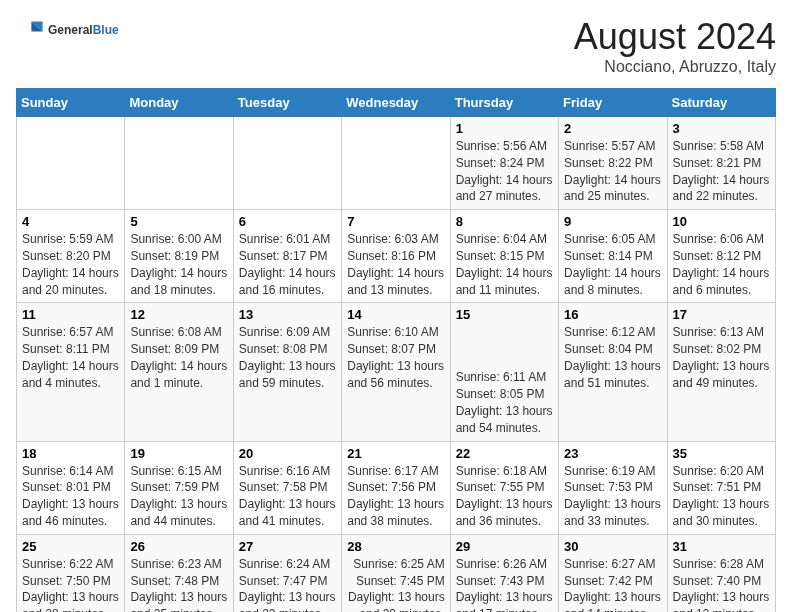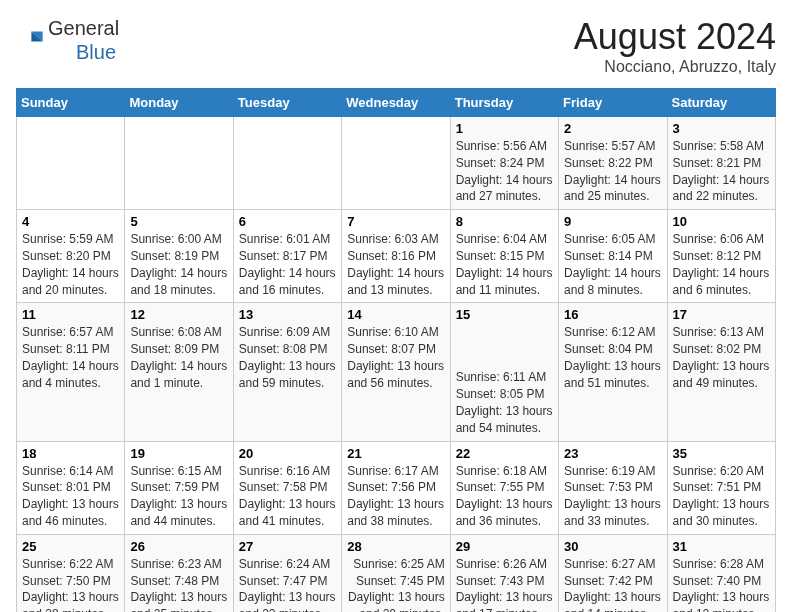--- a/index.html
+++ b/index.html
@@ -16,27 +16,27 @@
       align-items: flex-start;
       margin-bottom: 12px;
     }
     .logo {
       display: flex;
       align-items: center;
       gap: 4px;
     }
     .logo-text {
       display: flex;
-      flex-direction: column;
-      font-size: 20px;
-      font-weight: normal;
+      flex-direction: row;
+      font-size: 12px;
+      font-weight: bold;
       line-height: 1.2;
     }
     .logo-text .general { color: #333; }
-    .logo-text .blue { color: #2b6cb0; margin-left: 28px; }
+    .logo-text .blue { color: #2b6cb0; }
     .logo-icon {
       width: 28px;
       height: 28px;
     }
     .title-block {
       text-align: right;
     }
     .title-block h1 {
       font-size: 36px;
       font-weight: normal;

